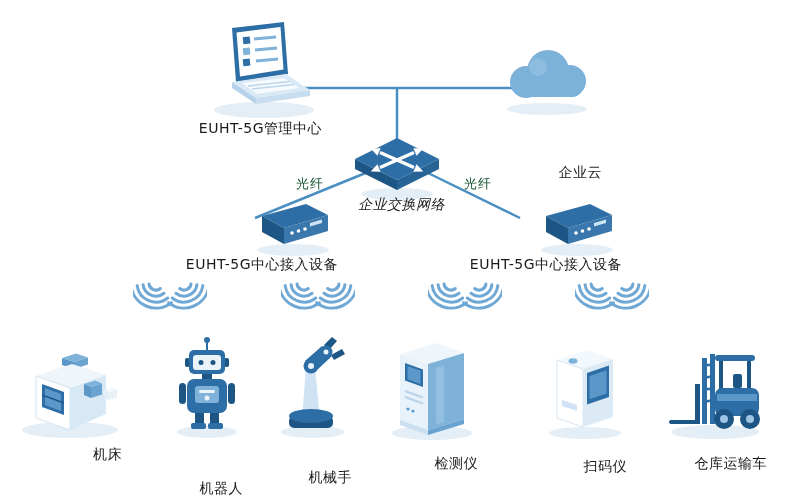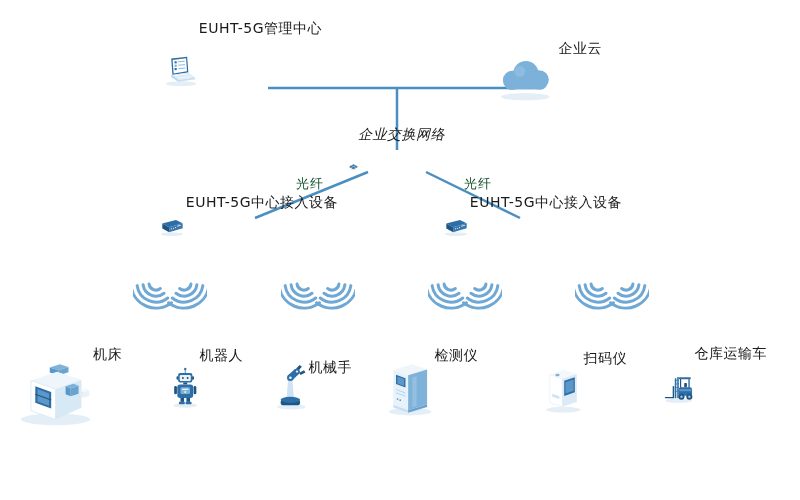--- a/index.html
+++ b/index.html
@@ -1,20 +1,20 @@
 <!DOCTYPE html>
 <html lang="zh"><head>
 <meta charset="utf-8">
 <style>
   * { margin:0; padding:0; box-sizing:border-box; }
   html,body { background:#ffffff; }
   body { font-family:"DejaVu Sans","Liberation Sans",sans-serif; }
   .canvas { position:relative; width:800px; height:500px; background:#ffffff; overflow:hidden; }
   .connectors { position:absolute; left:0; top:0; width:800px; height:500px; }
-  .node { position:absolute; display:flex; flex-direction:row; align-items:flex-start; }
+  .node { position:absolute; display:flex; flex-direction:column; align-items:flex-end; }
   .node .icon { display:block; }
   .node .label {
     font-size:14px; color:#1a1a1a; font-weight:500;
     white-space:nowrap; text-align:center; letter-spacing:0.5px;
   }
   .fiber {
     position:absolute; font-size:13px; color:#14532d; font-weight:500;
     white-space:nowrap; letter-spacing:1px;
   }
   .wifi { position:absolute; }
@@ -45,21 +45,21 @@
       <polygon points="30,60 84,52 108,68 54,76" fill="#d9e9f6"></polygon>
       <polygon points="40,61 82,56 97,66 55,72" fill="#f6fafd"></polygon>
       <line x1="46" y1="64" x2="88" y2="59.5" stroke="#bcd6ec" stroke-width="1.5"></line>
       <line x1="50" y1="67" x2="92" y2="62.5" stroke="#bcd6ec" stroke-width="1.5"></line>
       <polygon points="30,60 54,76 54,82 30,66" fill="#b7d2ea"></polygon>
       <polygon points="54,76 108,68 108,74 54,82" fill="#c9ddf0"></polygon>
     </svg>
     <div class="label" style="margin-top:-2px;">EUHT-5G管理中心</div>
   </div>
 
-  <div class="node" style="left:492px; top:38px; width:110px;">
+  <div class="node" style="left:492px; top:38px; width:110px;gap:44px;">
     <svg class="icon" width="110" height="80" viewBox="0 0 110 80">
       <ellipse cx="55" cy="71" rx="40" ry="6" fill="#e3eef7"></ellipse>
       <g fill="#7cb1d9">
         <circle cx="34" cy="44" r="16"></circle>
         <circle cx="56" cy="33" r="21"></circle>
         <circle cx="78" cy="43" r="16"></circle>
         <rect x="22" y="40" width="68" height="19" rx="9"></rect>
       </g>
       <circle cx="46" cy="29" r="9" fill="#8cbce0"></circle>
     </svg>
@@ -197,21 +197,21 @@
       <polygon points="66,42 77,38.5 84,41.5 73,45" fill="#7fb2d9"></polygon>
       <polygon points="66,42 73,45 73,56 66,53" fill="#5b97c9"></polygon>
       <polygon points="73,45 84,41.5 84,52.5 73,56" fill="#6aa3d0"></polygon>
       <polygon points="86,48 94,45.5 99,47.5 91,50" fill="#f3f8fc"></polygon>
       <polygon points="86,48 91,50 91,58 86,56" fill="#e2edf7"></polygon>
       <polygon points="91,50 99,47.5 99,55.5 91,58" fill="#eaf2f9"></polygon>
     </svg>
     <div class="label" style="margin-top:4px;">机床</div>
   </div>
 
-  <div class="node" style="left:171px; top:334px; width:72px;">
+  <div class="node" style="left:171px; top:334px; width:72px;gap:25px;">
     <svg class="icon" width="72" height="108" viewBox="0 0 72 108">
       <ellipse cx="36" cy="98" rx="30" ry="6" fill="#e3eef7"></ellipse>
       <line x1="36" y1="16" x2="36" y2="7" stroke="#2e6ea6" stroke-width="2"></line>
       <circle cx="36" cy="6" r="3" fill="#2e6ea6"></circle>
       <rect x="14" y="24" width="5" height="9" rx="2" fill="#1d5685"></rect>
       <rect x="53" y="24" width="5" height="9" rx="2" fill="#1d5685"></rect>
       <rect x="18" y="16" width="36" height="24" rx="5" fill="#2e6ea6"></rect>
       <rect x="22" y="21" width="28" height="15" rx="3" fill="#eaf3fa"></rect>
       <circle cx="30" cy="28.5" r="2.5" fill="#1d5685"></circle>
       <circle cx="42" cy="28.5" r="2.5" fill="#1d5685"></circle>

